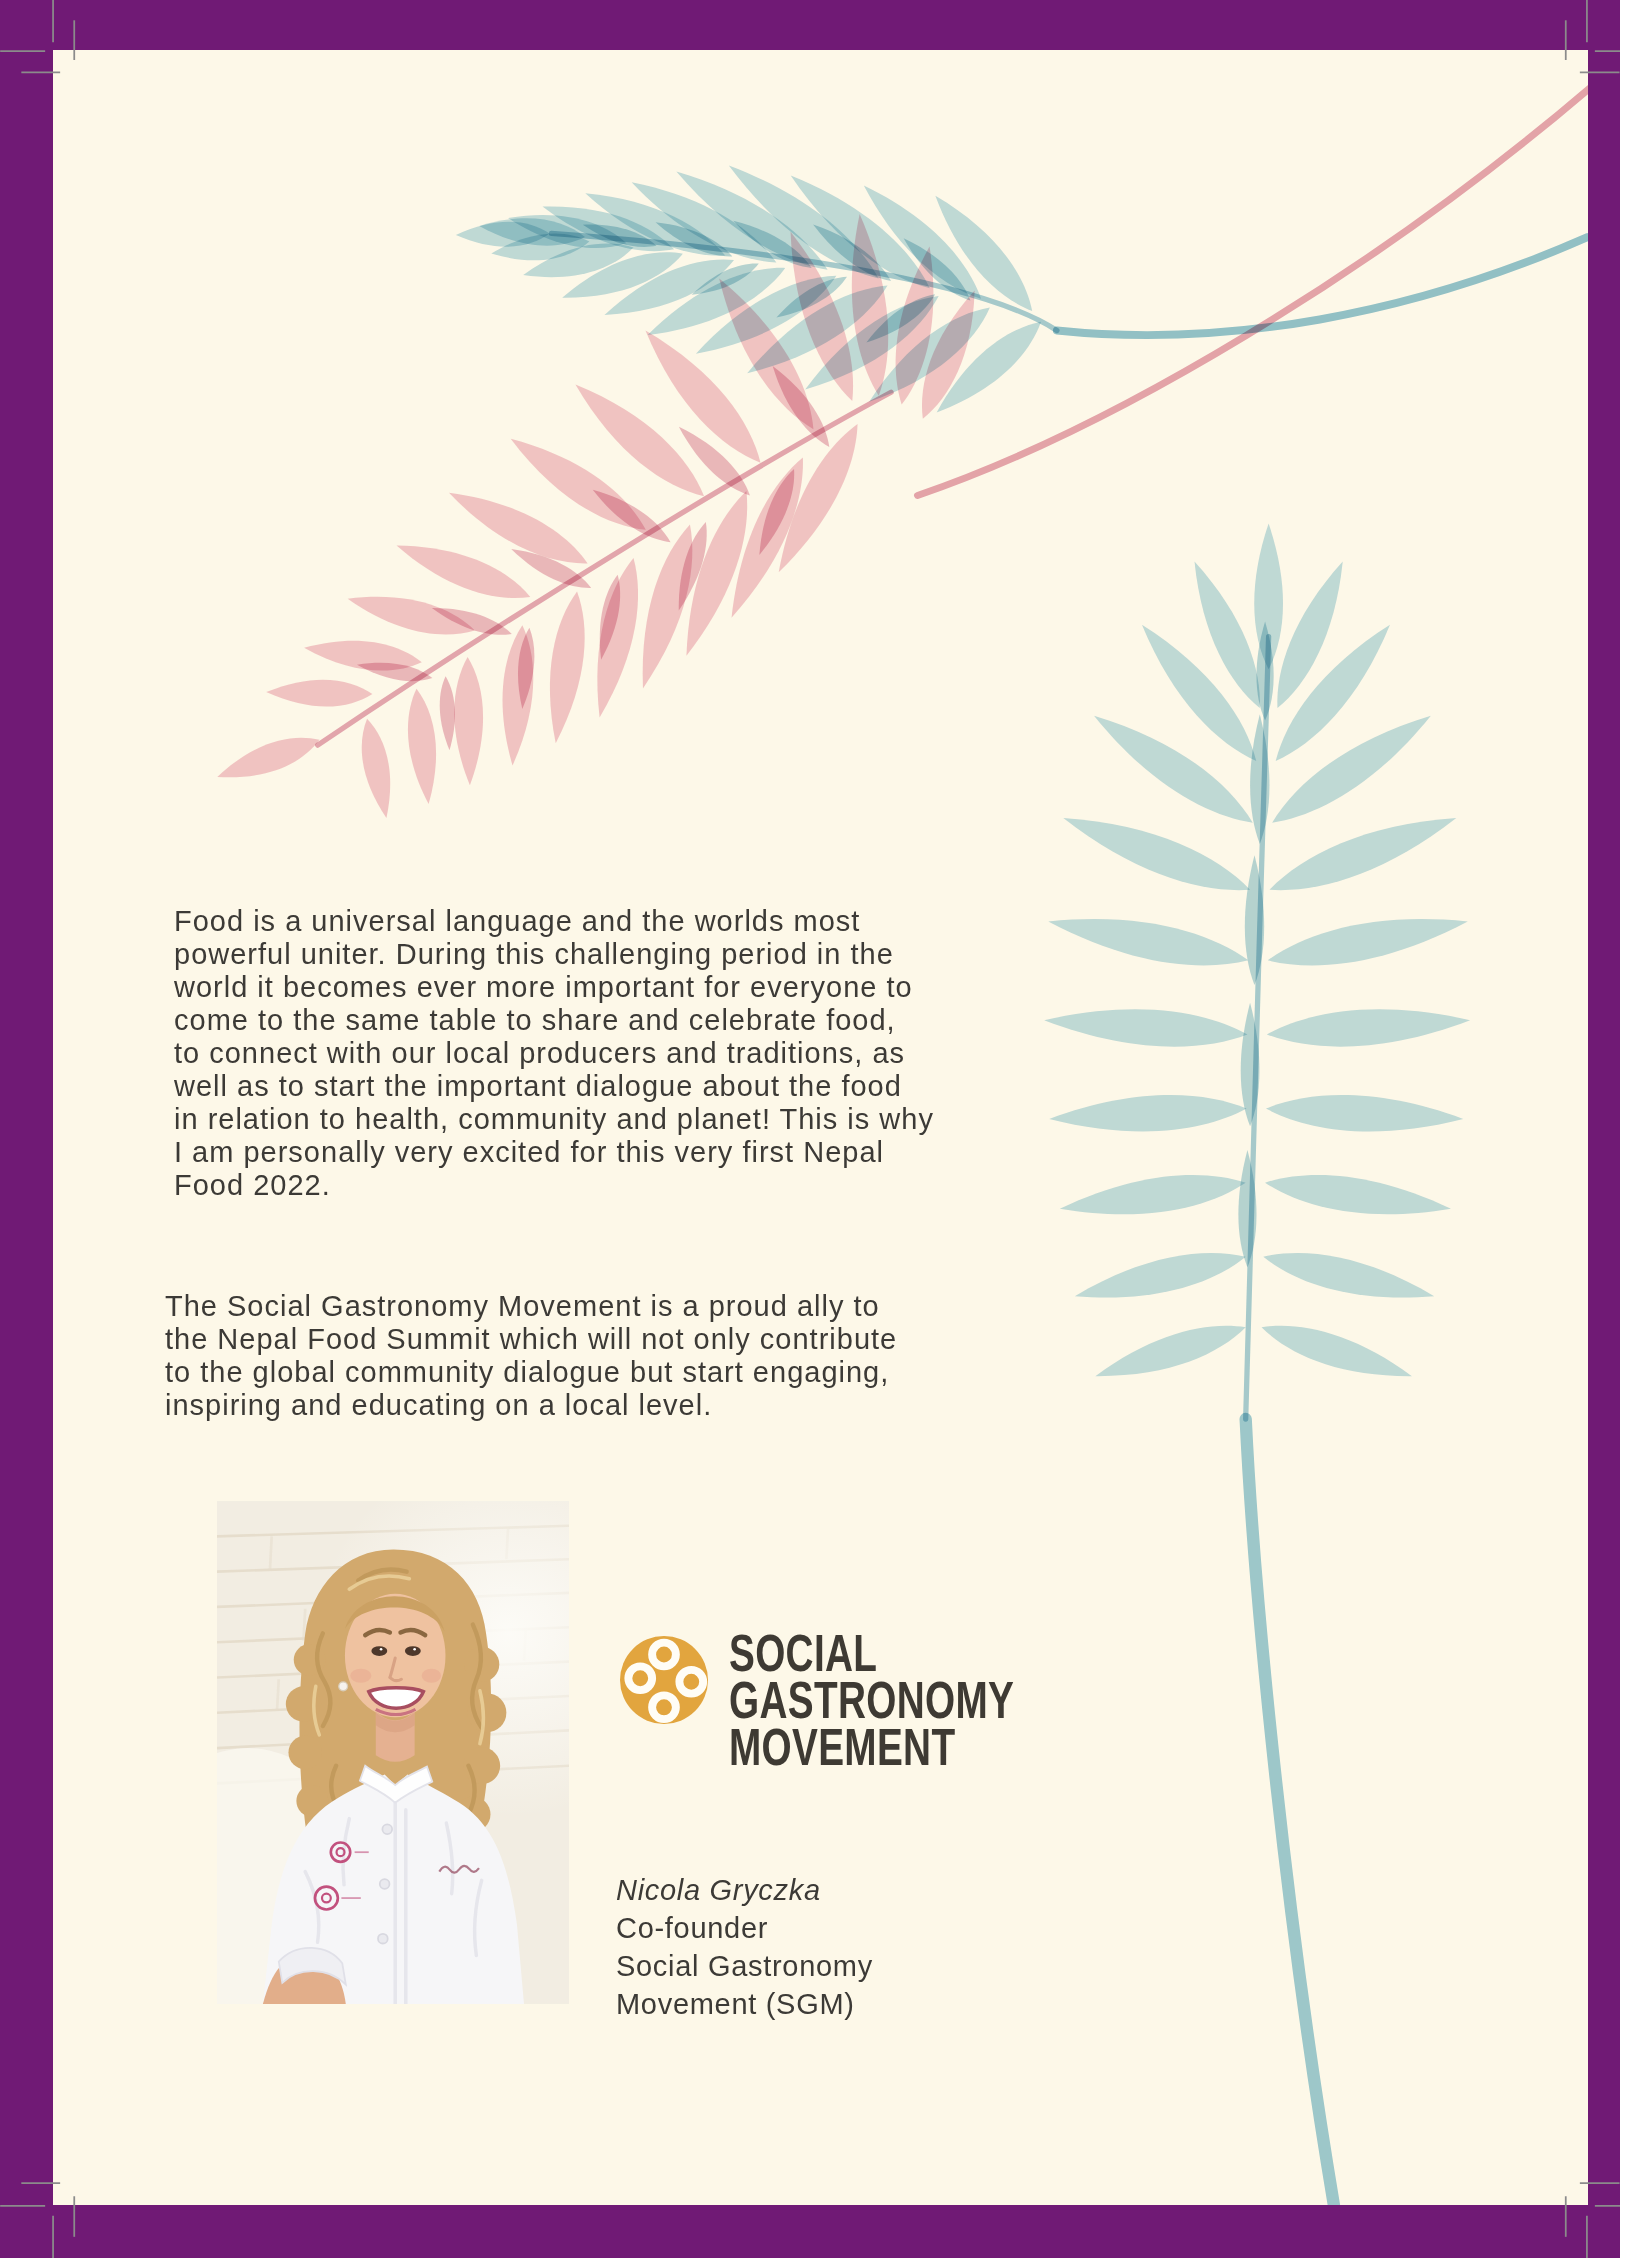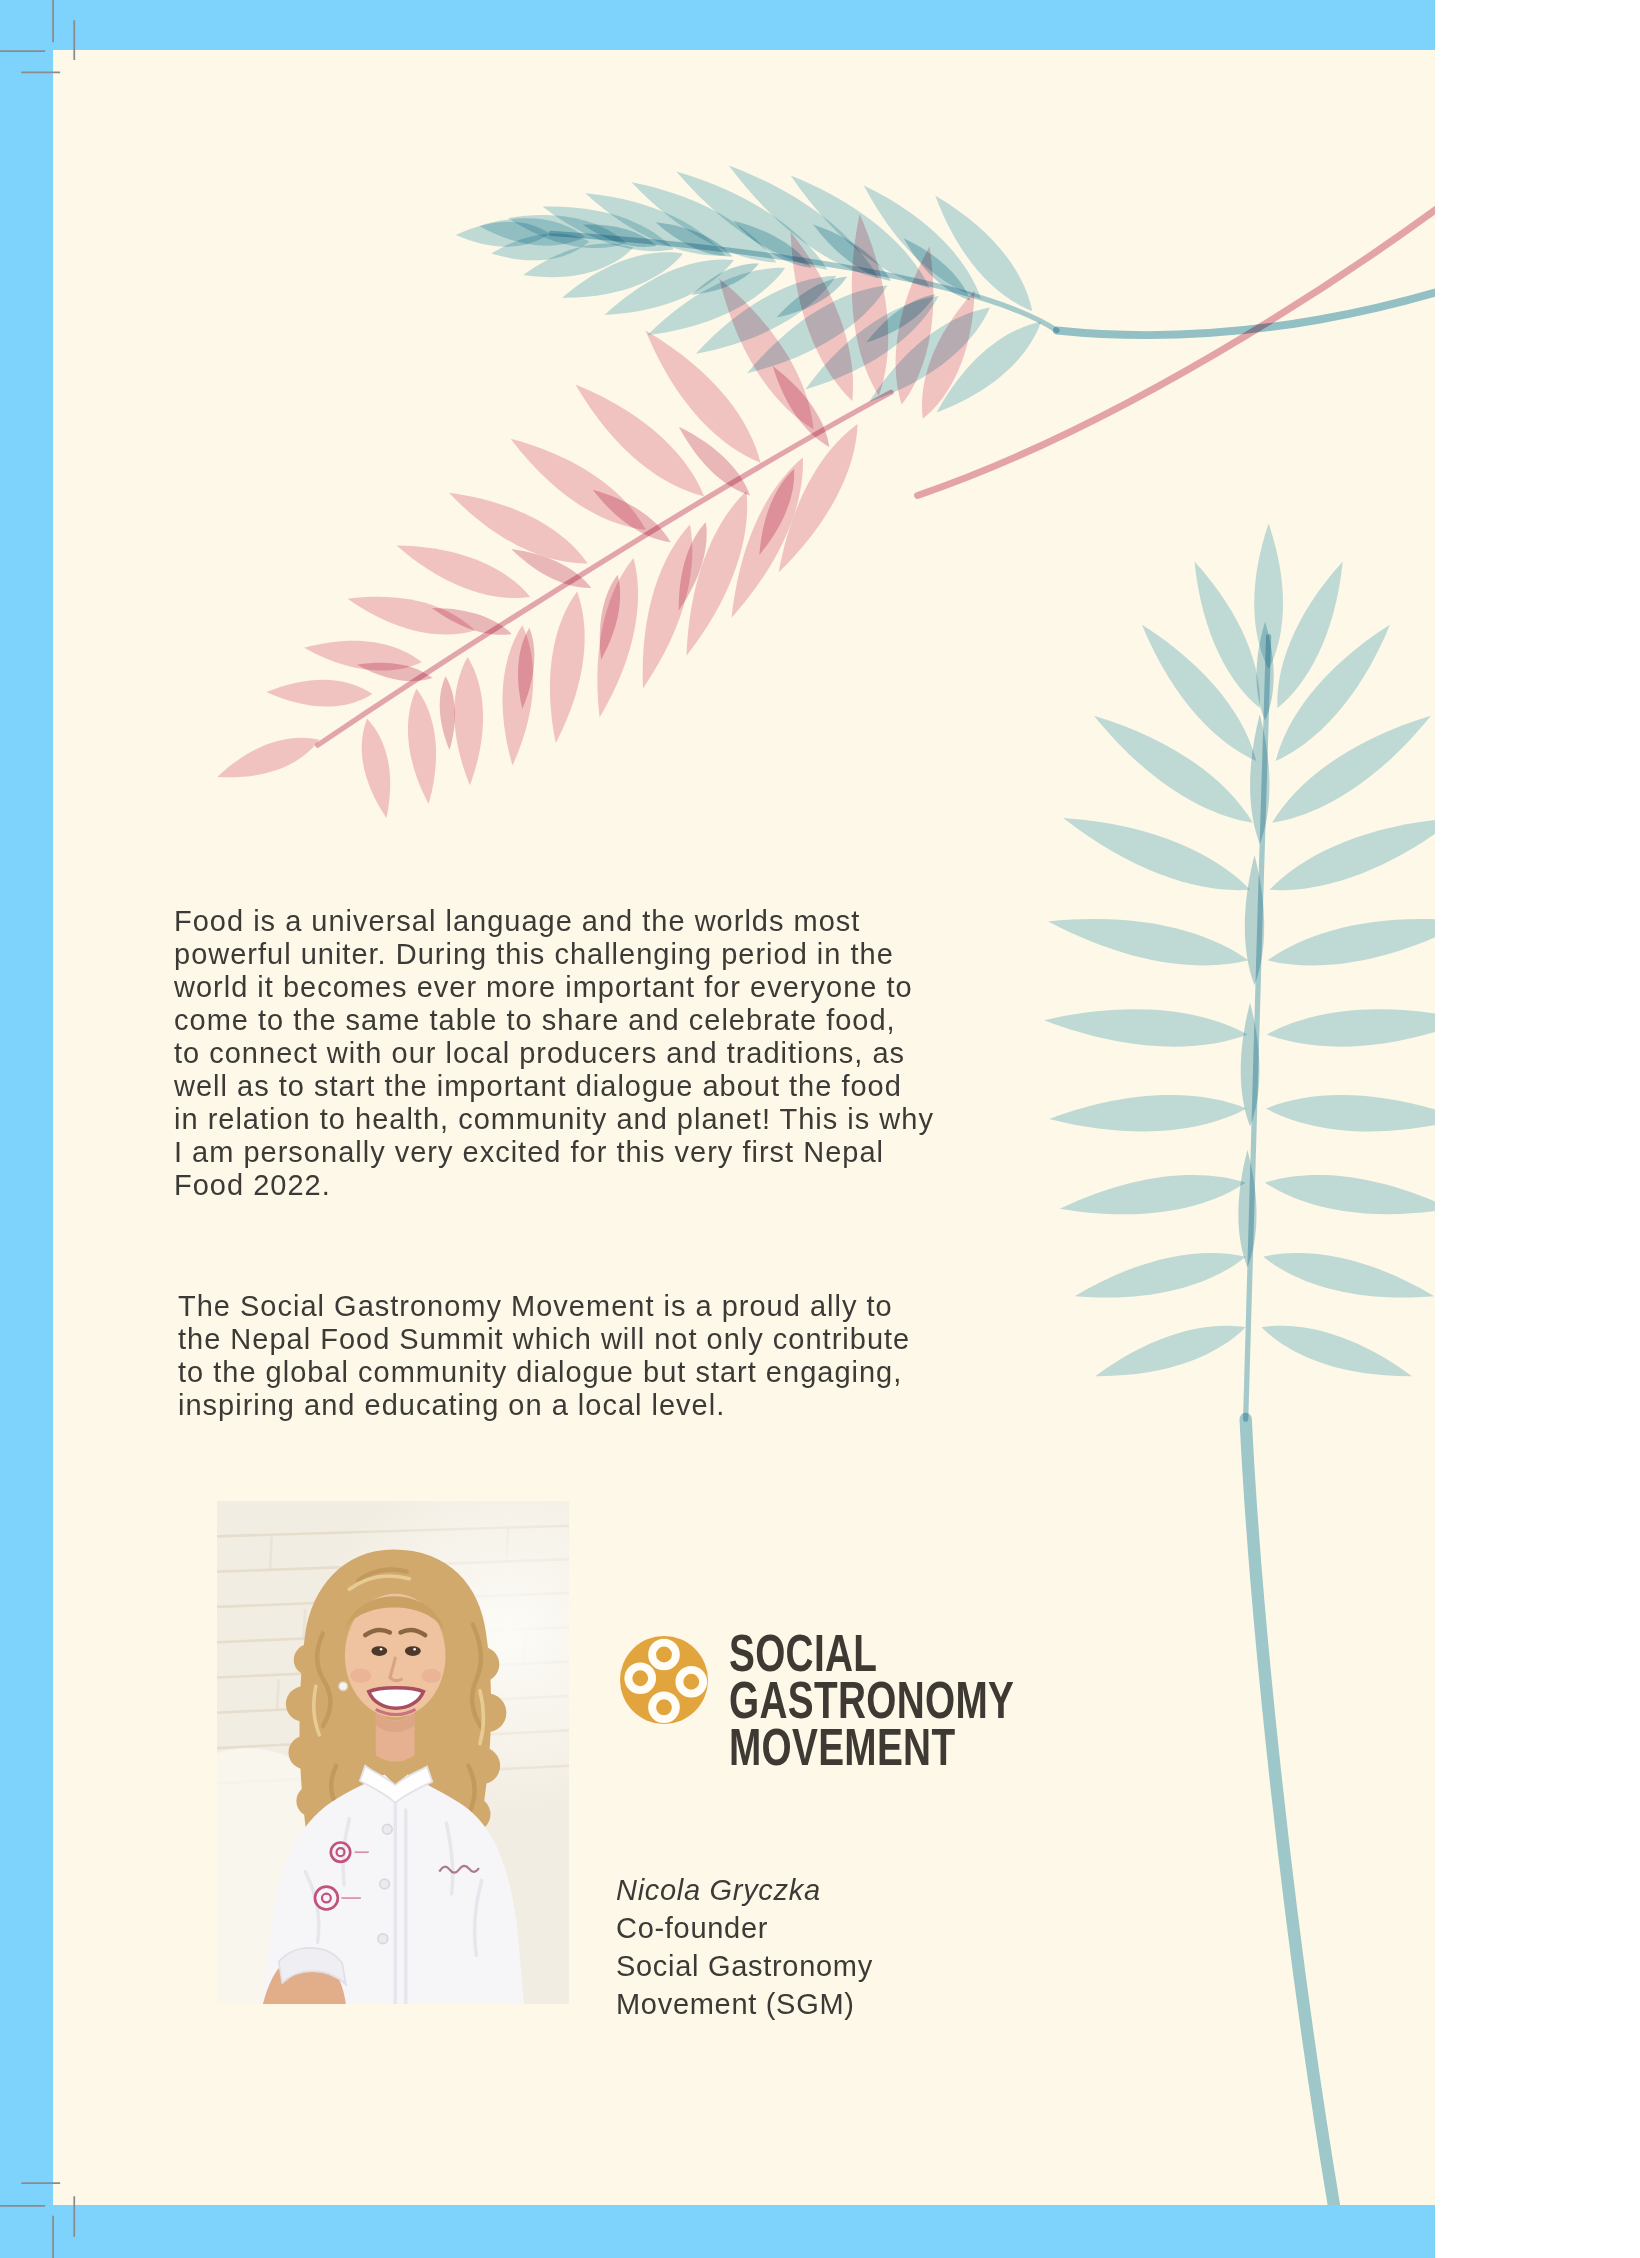--- a/index.html
+++ b/index.html
@@ -1,17 +1,17 @@
 <!DOCTYPE html>
 <html style="font-size:14px"><head>
 <meta charset="utf-8">
 <style>
   html,body { margin:0; padding:0; background:#ffffff; }
   .wrap {
-    position:relative; width:1435px; height:2258px; background:#7dd3fc;
+    position:relative; width:1620px; height:2258px; background:#701a75;
     overflow:hidden; font-family:"Liberation Sans", sans-serif;
   }
   .cropmarks { position:absolute; left:0; top:0; z-index:9; pointer-events:none; }
   .cropmarks line { stroke:#8b8b8b; stroke-width:2; }
 
   .page {
     position:absolute; left:53px; top:50px; width:1535px; height:2155px;
     background:#FDF8E8; overflow:hidden; z-index:1;
   }
   .leaves { position:absolute; left:0; top:0; pointer-events:none; }
@@ -24,21 +24,21 @@
   .stem-b { stroke:#93C6D8; stroke-width:9;  fill:none; stroke-linecap:round; mix-blend-mode:multiply; }
   .stem-b2{ stroke:#9ECDDD; stroke-width:14; fill:none; stroke-linecap:round; mix-blend-mode:multiply; }
   .stem-p { stroke:#E5A8B8; stroke-width:8;  fill:none; stroke-linecap:round; mix-blend-mode:multiply; }
 
   .bodycopy {
     position:absolute; width:935px; color:#3C3A36;
     font-size:29px; line-height:33px; letter-spacing:1px;
     white-space:pre-line;
   }
   #para1 { left:121px; top:855px; }
-  #para2 { left:125px; top:1240px; }
+  #para2 { left:112px; top:1240px; }
 
   .photo { position:absolute; left:164px; top:1451px; width:352px; height:503px; }
 
   .logo { position:absolute; left:567px; top:1586px; width:494px; height:212px; }
   .logo .mark { position:absolute; left:0; top:0; }
   .logo .wordmark {
     position:absolute; left:109px; top:-6.2px; color:#3E3A33;
     font-size:51px; line-height:47px; font-weight:bold; letter-spacing:0.4px;
     transform:scaleX(0.76); transform-origin:left top; white-space:pre-line;
   }

